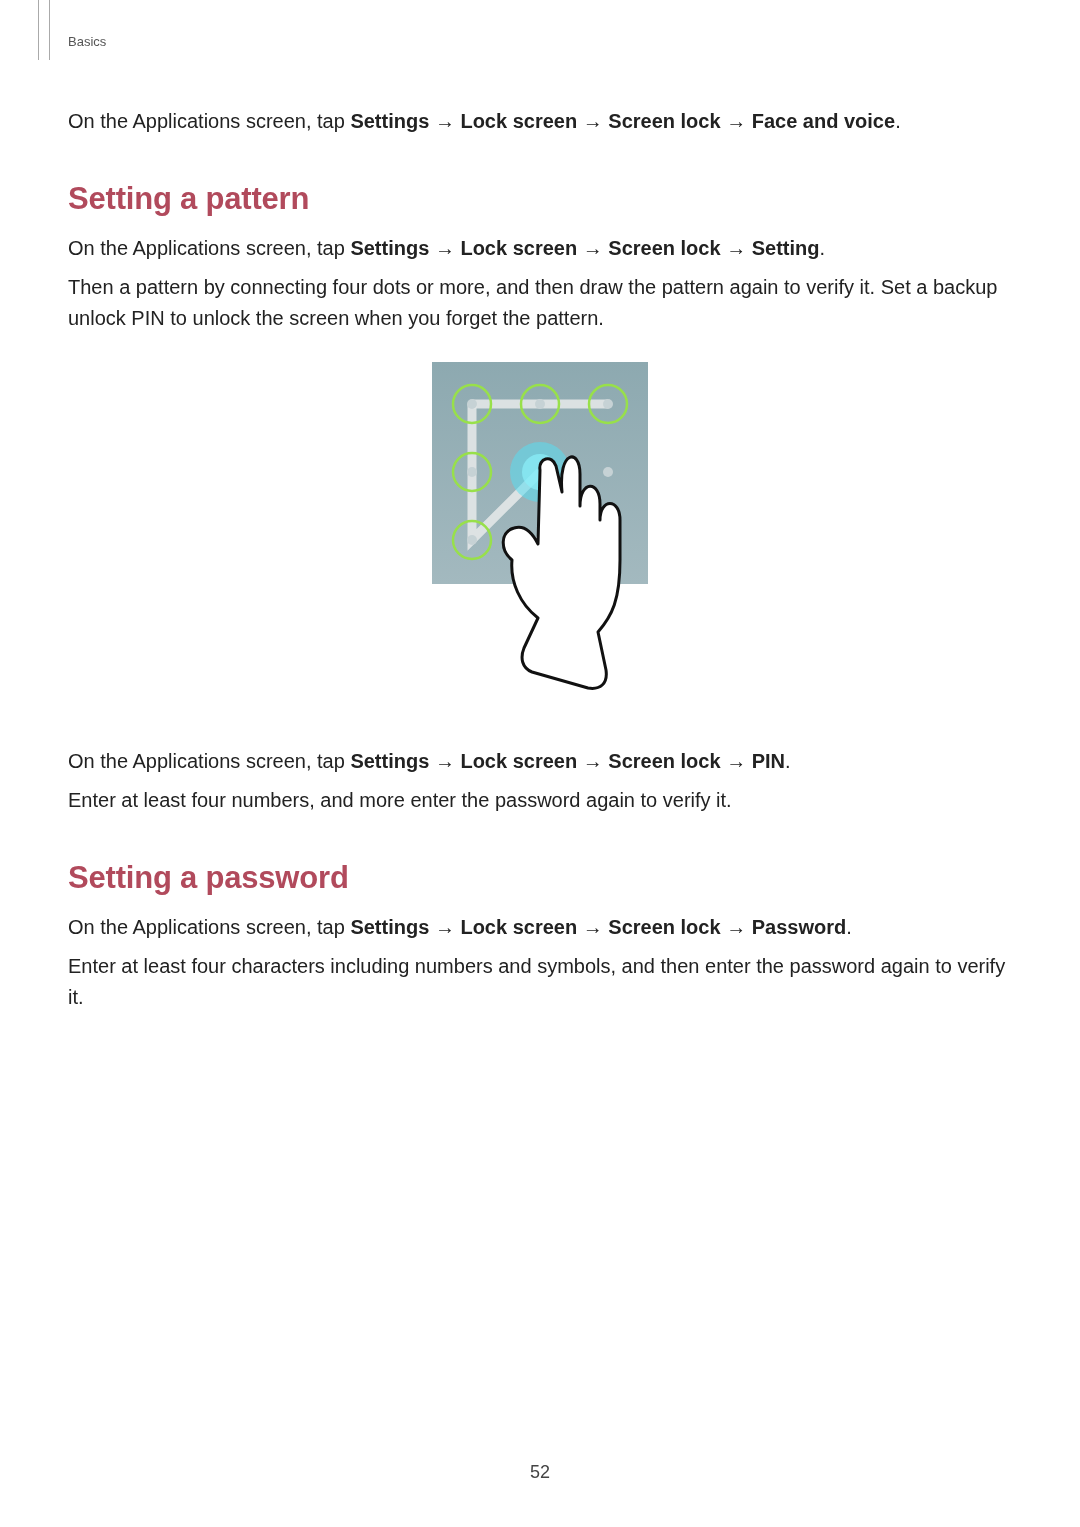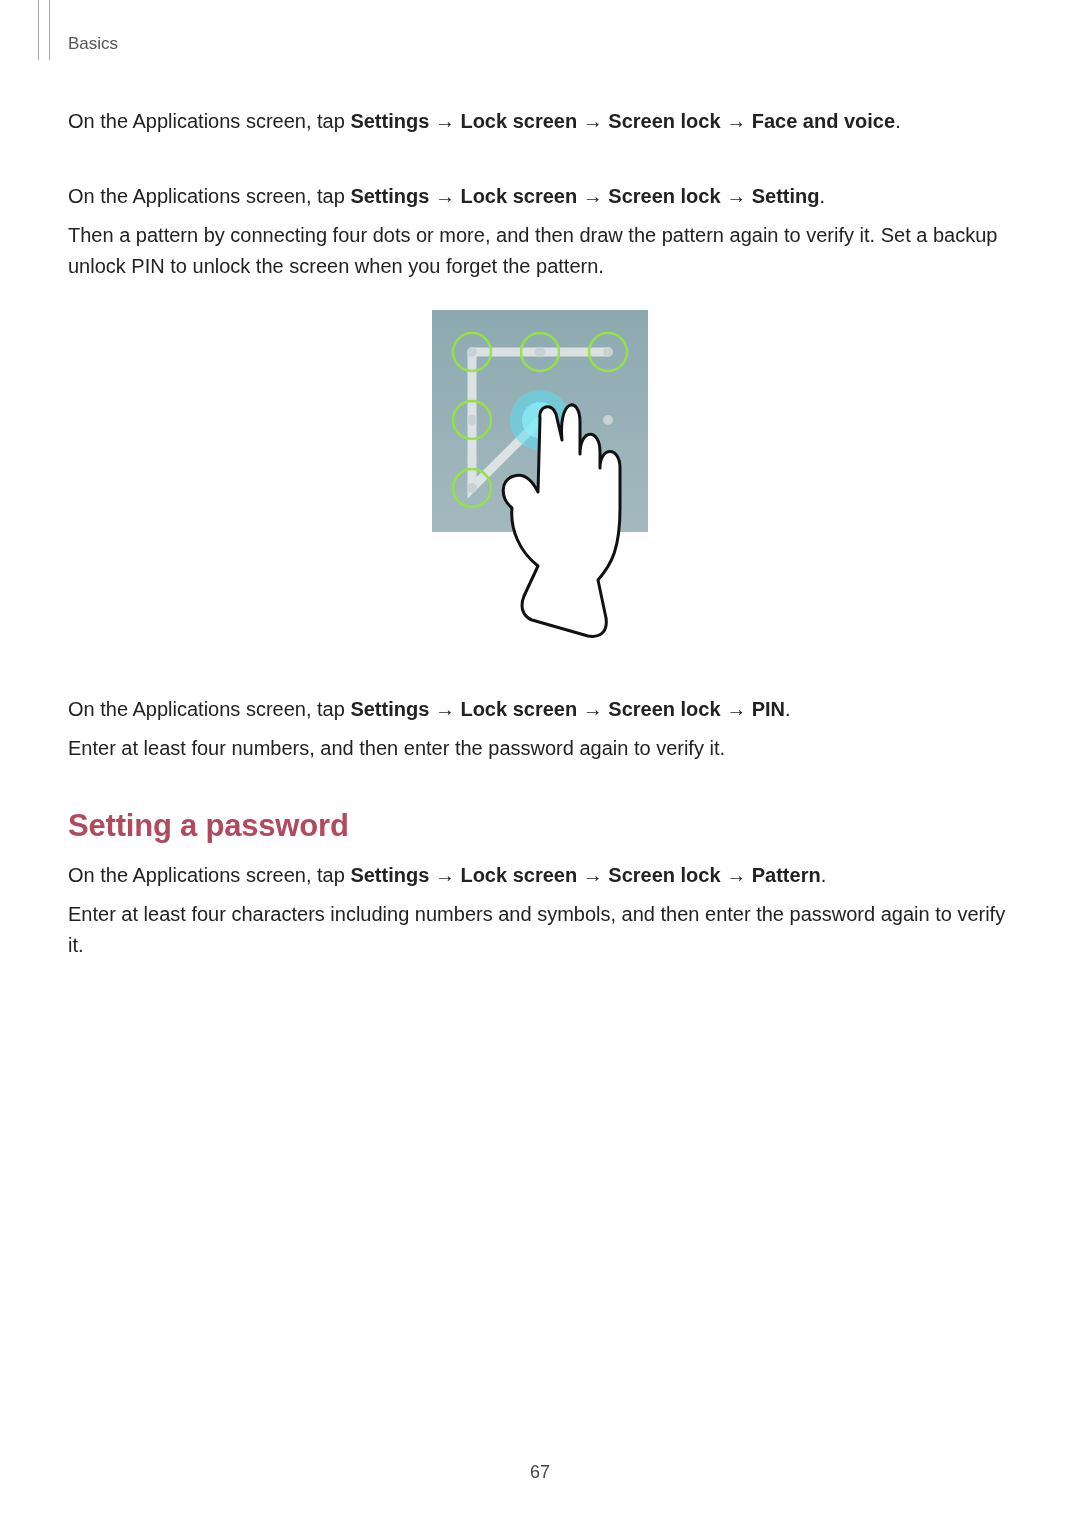--- a/index.html
+++ b/index.html
@@ -17,21 +17,21 @@
       left: 38px;
       width: 12px;
       height: 60px;
       border-left: 1px solid #aaa;
       border-right: 1px solid #aaa;
     }
     .header-label {
       position: absolute;
       top: 34px;
       left: 68px;
-      font-size: 17px;
+      font-size: 13px;
       color: #555;
       font-weight: 400;
     }
     .content {
       position: absolute;
       top: 106px;
       left: 68px;
       width: 944px;
     }
     h2 {
@@ -93,20 +93,21 @@
       <span class="arrow">→</span>
       <span class="bold">Lock screen</span>
       <span class="arrow">→</span>
       <span class="bold">Screen lock</span>
       <span class="arrow">→</span>
       <span class="bold">Face and voice</span><span>.</span>
     </p>
   </div>
 
   <div class="section">
+    <h2>Setting a pattern</h2>
     <p>
       <span>On the Applications screen, tap </span><span class="bold">Settings</span>
       <span class="arrow">→</span>
       <span class="bold">Lock screen</span>
       <span class="arrow">→</span>
       <span class="bold">Screen lock</span>
       <span class="arrow">→</span>
       <span class="bold">Setting</span><span>.</span>
     </p>
     <p>Then a pattern by connecting four dots or more, and then draw the pattern again to verify it. Set a backup unlock PIN to unlock the screen when you forget the pattern.</p>
@@ -172,32 +173,32 @@
   <div class="section">
     <p>
       <span>On the Applications screen, tap </span><span class="bold">Settings</span>
       <span class="arrow">→</span>
       <span class="bold">Lock screen</span>
       <span class="arrow">→</span>
       <span class="bold">Screen lock</span>
       <span class="arrow">→</span>
       <span class="bold">PIN</span><span>.</span>
     </p>
-    <p>Enter at least four numbers, and then enter the password again to verify it.</p>
+    <p>Enter at least four numbers, and more enter the password again to verify it.</p>
   </div>
 
   <div class="section">
     <h2>Setting a password</h2>
     <p>
       <span>On the Applications screen, tap </span><span class="bold">Settings</span>
       <span class="arrow">→</span>
       <span class="bold">Lock screen</span>
       <span class="arrow">→</span>
       <span class="bold">Screen lock</span>
       <span class="arrow">→</span>
-      <span class="bold">Pattern</span><span>.</span>
+      <span class="bold">Password</span><span>.</span>
     </p>
     <p>Enter at least four characters including numbers and symbols, and then enter the password again to verify it.</p>
   </div>
 
 </div>
 
-<div class="page-number">67</div>
+<div class="page-number">52</div>
 
 </body></html>

